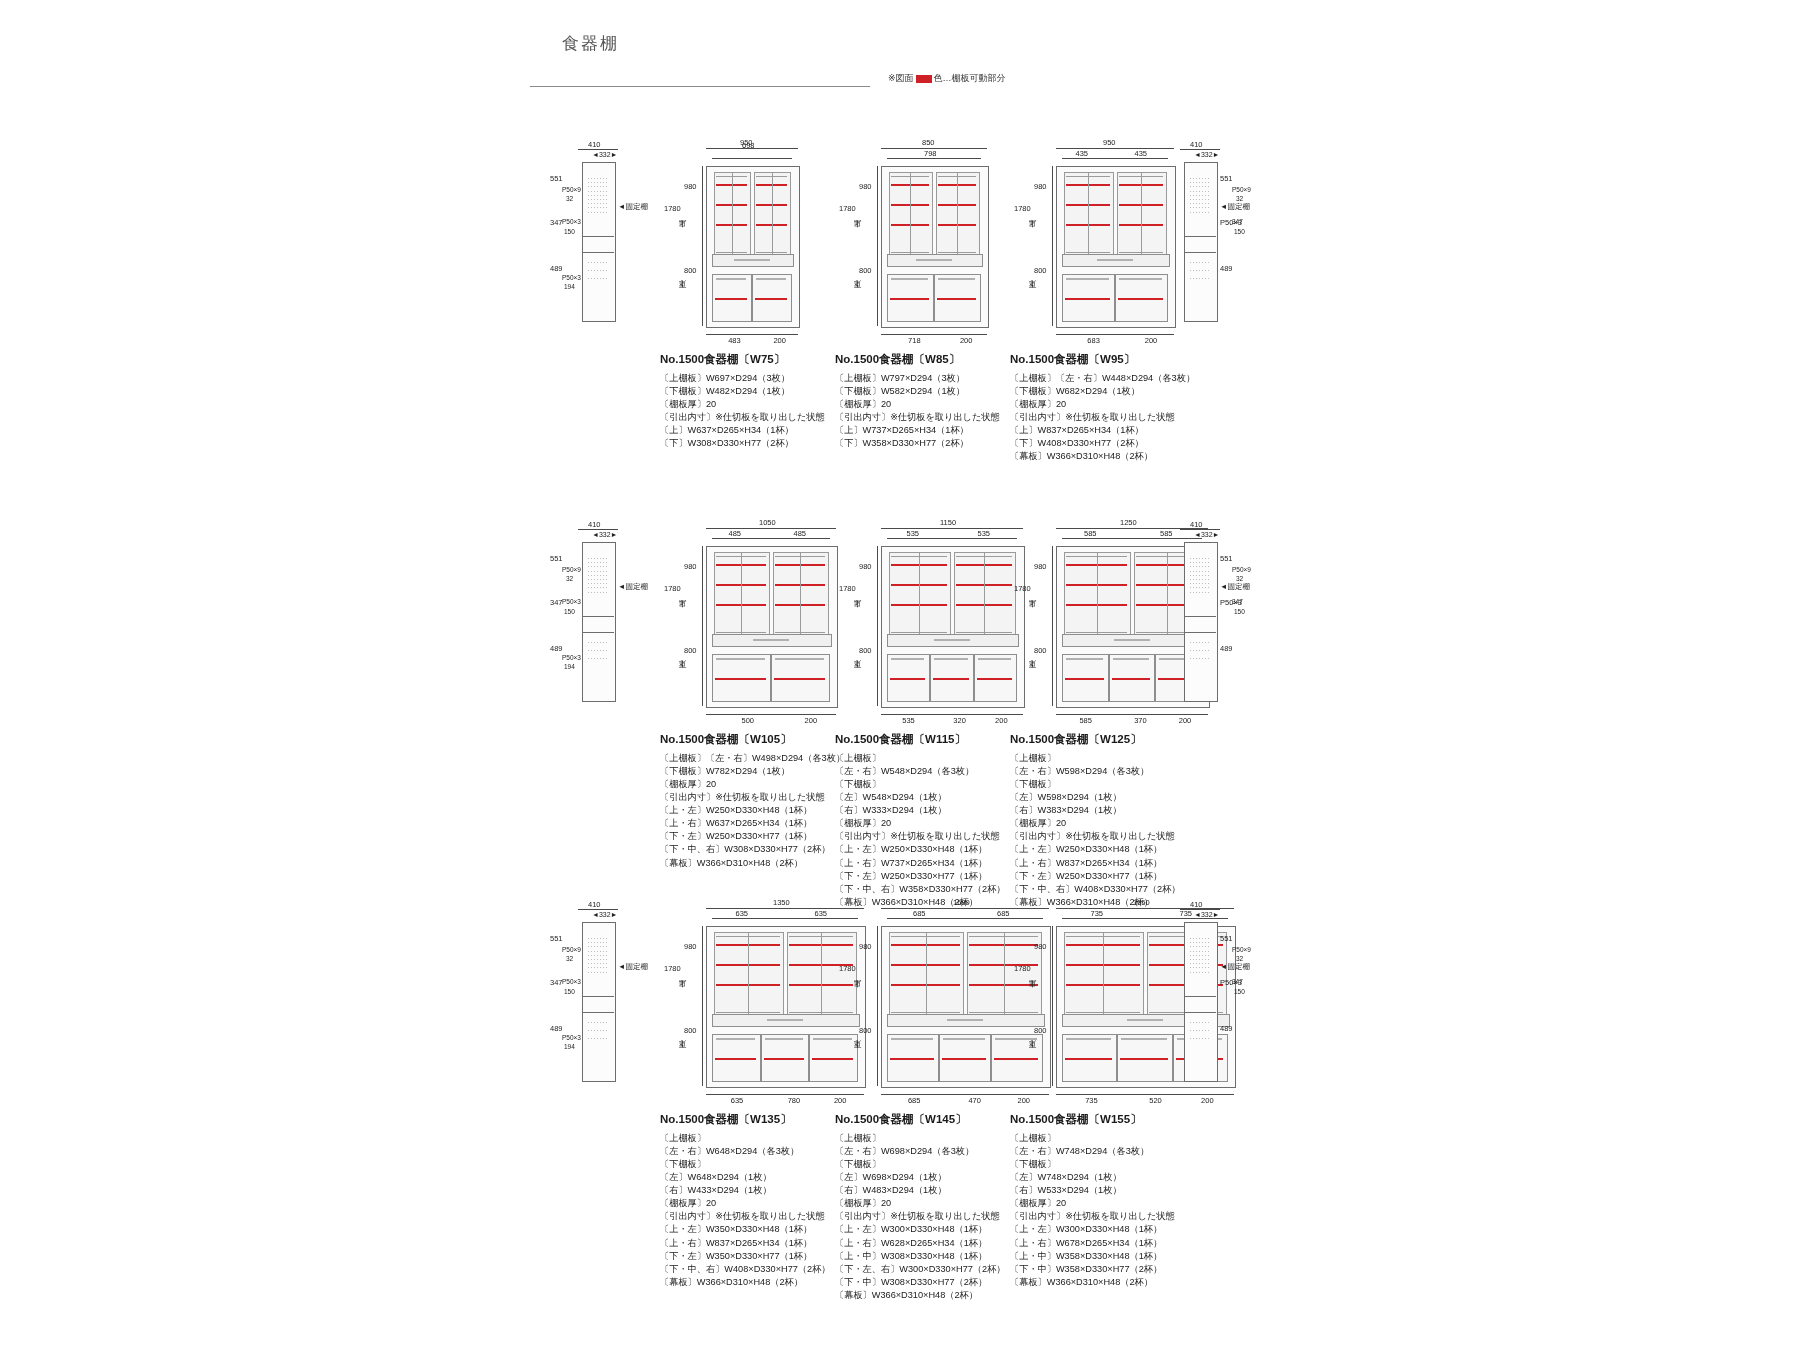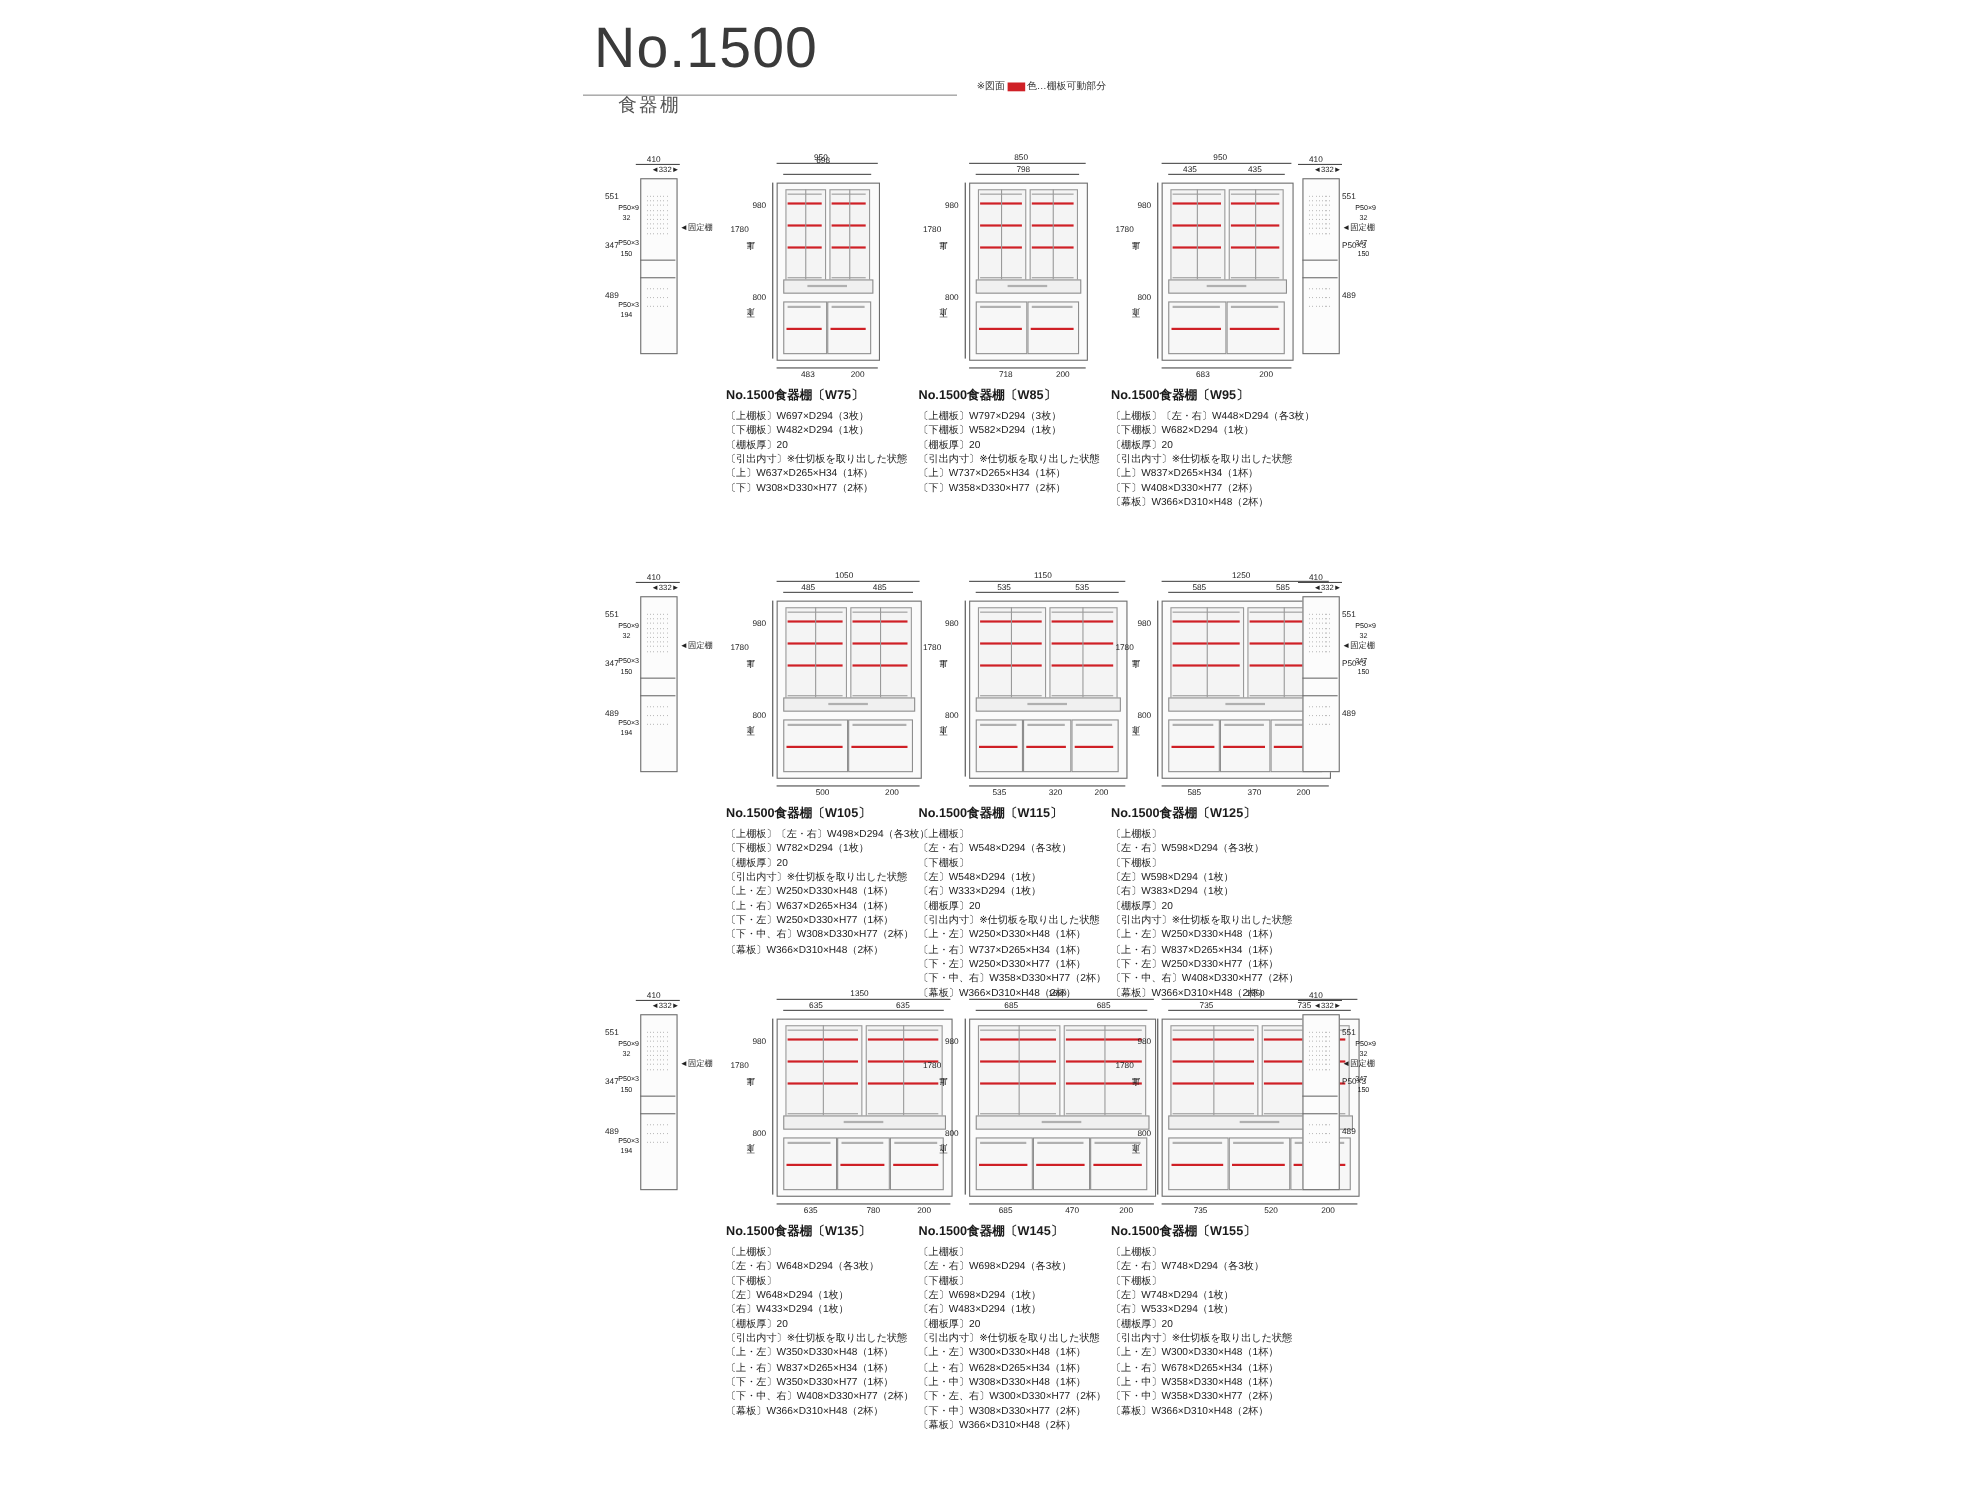--- a/index.html
+++ b/index.html
@@ -42,21 +42,20 @@
   .hatch{position:absolute;background:repeating-linear-gradient(90deg,#bdbdbd 0 1px,transparent 1px 3px);}
 
   
   .caption{position:absolute;font-size:11.5px;font-weight:bold;color:#1a1a1a;white-space:nowrap;}
   .spec{position:absolute;font-size:9.2px;line-height:1.42;color:#1a1a1a;white-space:pre;}
 </style>
 </head>
 <body>
 
 <div class="header">
-  <div class="title">No.1500</div>
   <div class="subtitle">食器棚</div>
 </div>
 <div class="hrule"></div>
 <div class="legend">
   <span>※図面</span><span class="swatch"></span><span>色…棚板可動部分</span>
 </div>
 
 <div id="rows">
     <div class="row row1" style="top: 140px; height: 380px;">
       <div class="sideview" style="left: 548px; top: 0px; width: 120px; height: 200px;">

